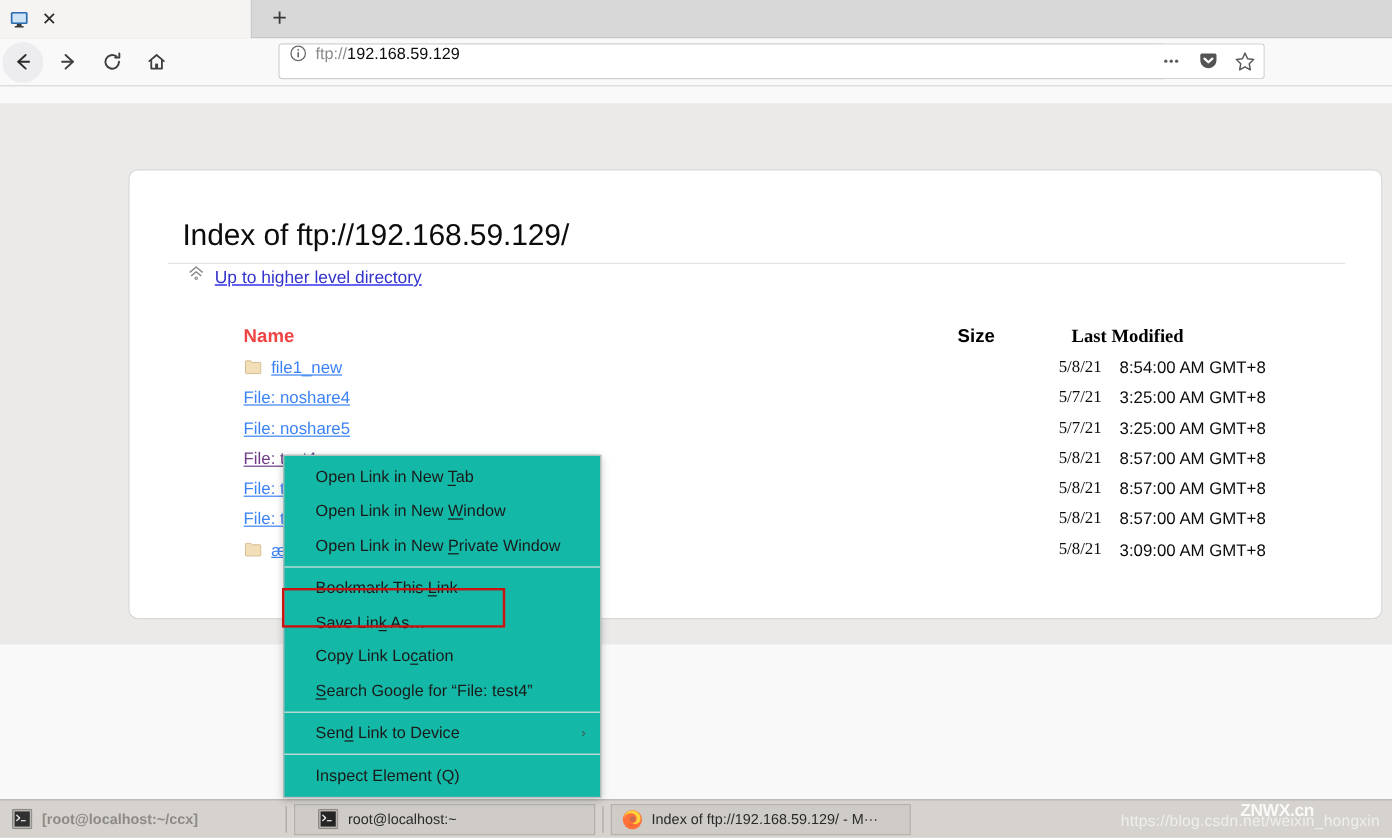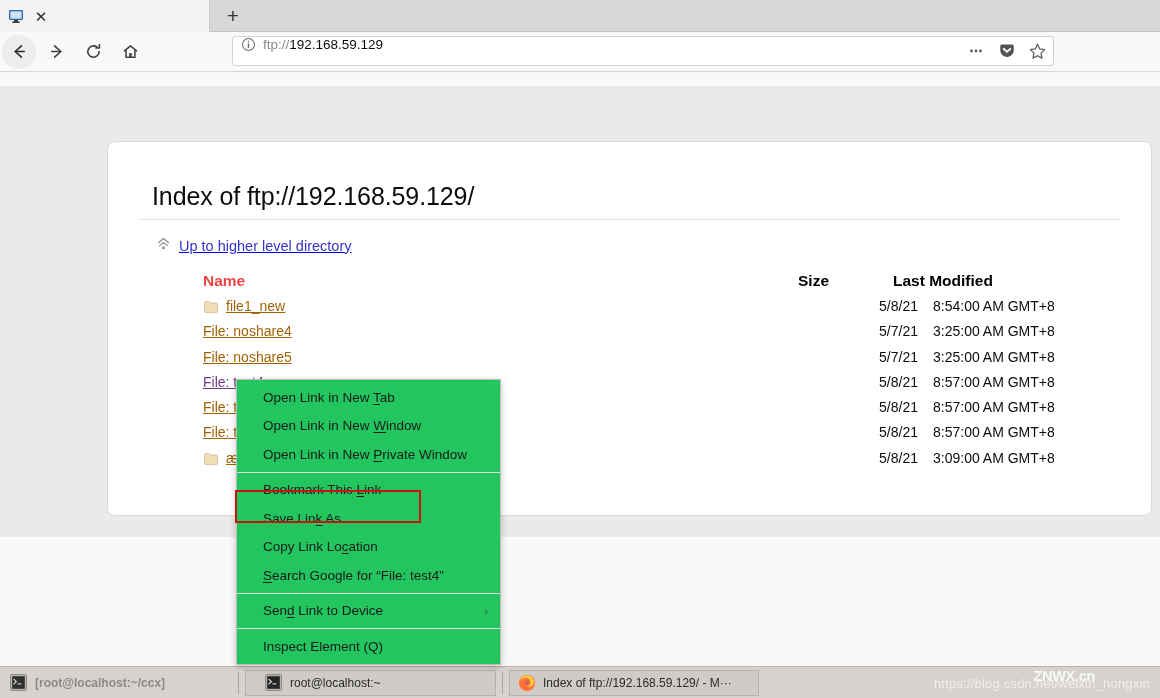--- a/index.html
+++ b/index.html
@@ -81,56 +81,56 @@
     background:#ffffff; border:1px solid #d9d9d9; border-radius:8px;
   }
   #dir-title {
     position:absolute; left:44px; top:40px;
     font-size:25px; color:#0c0c0d; font-weight:400; letter-spacing:-0.1px;
   }
   #title-rule {
     position:absolute; left:32px; top:77px; width:981px; height:1px; background:#e3e3e3;
   }
   #up-dir {
-    position:absolute; left:48px; top:94px;
-    display:flex; align-items:center;
+    position:absolute; left:48px; top:78px;
+    display:flex; align-items:flex-end;
   }
   #up-dir .updir-label {
     font-size:14.5px; color:#3333cc; margin-left:8px;
   }
   #listing { position:absolute; left:0; top:125px; width:1045px; }
   .lrow { position:relative; height:25.3px; }
   .lname {
     position:absolute; left:95px; top:0;
-    font-size:14px; line-height:25.3px; color:#a16207; white-space:nowrap;
+    font-size:14px; line-height:25.3px; color:#3b82f6; white-space:nowrap;
   }
   .lname.visited { color:#6f3b87; }
   .lname.dir { left:118px; }
   .folder-ico { position:absolute; left:96px; top:5px; width:14px; height:12px; }
   .lsize { position:absolute; left:640px; top:0; font-size:14px; line-height:25.3px; color:#0c0c0d; }
   .ldate {
     position:absolute; left:740px; top:0; width:70px; text-align:right;
-    font-size:14px; line-height:25.3px; color:#0c0c0d;
+    font-size:14px; line-height:25.3px; color:#0c0c0d;font-family:Liberation Serif, serif;
   }
   .ltime { position:absolute; left:825px; top:0; font-size:14px; line-height:25.3px; color:#0c0c0d; }
   .hdr { height:27px; font-weight:700; }
   .hdr .lname { color:#ef4444; font-weight:700; font-size:15.5px; left:95px; line-height:27px; }
   .hdr .lsize { color:#000; font-weight:700; font-size:15.5px; left:690px; line-height:27px; }
   .hdr .ldate {
     color:#000; font-weight:700; font-size:15.5px; left:785px; width:auto;
     text-align:left; line-height:27px;
   }
   .caret-bar {
     position:absolute; left:268px; top:368px; width:1px; height:15px; background:#555;
   }
 
   
   #ctxmenu {
     position:absolute; left:236px; top:379px; width:265px;
-    background:#22c55e; border:1px solid #bdbdbd;
+    background:#14b8a6; border:1px solid #bdbdbd;
     box-shadow:0 2px 7px rgba(0,0,0,0.22);
     padding:3px 0;
     z-index:50;
   }
   .ctxitem {
     height:28.5px; display:flex; align-items:center;
     padding-left:26px; font-size:13.5px; color:#1a1a1a;
     position:relative; white-space:nowrap;
   }
   .ctxsep { height:1px; background:#e0e0e0; margin:3px 0; }

